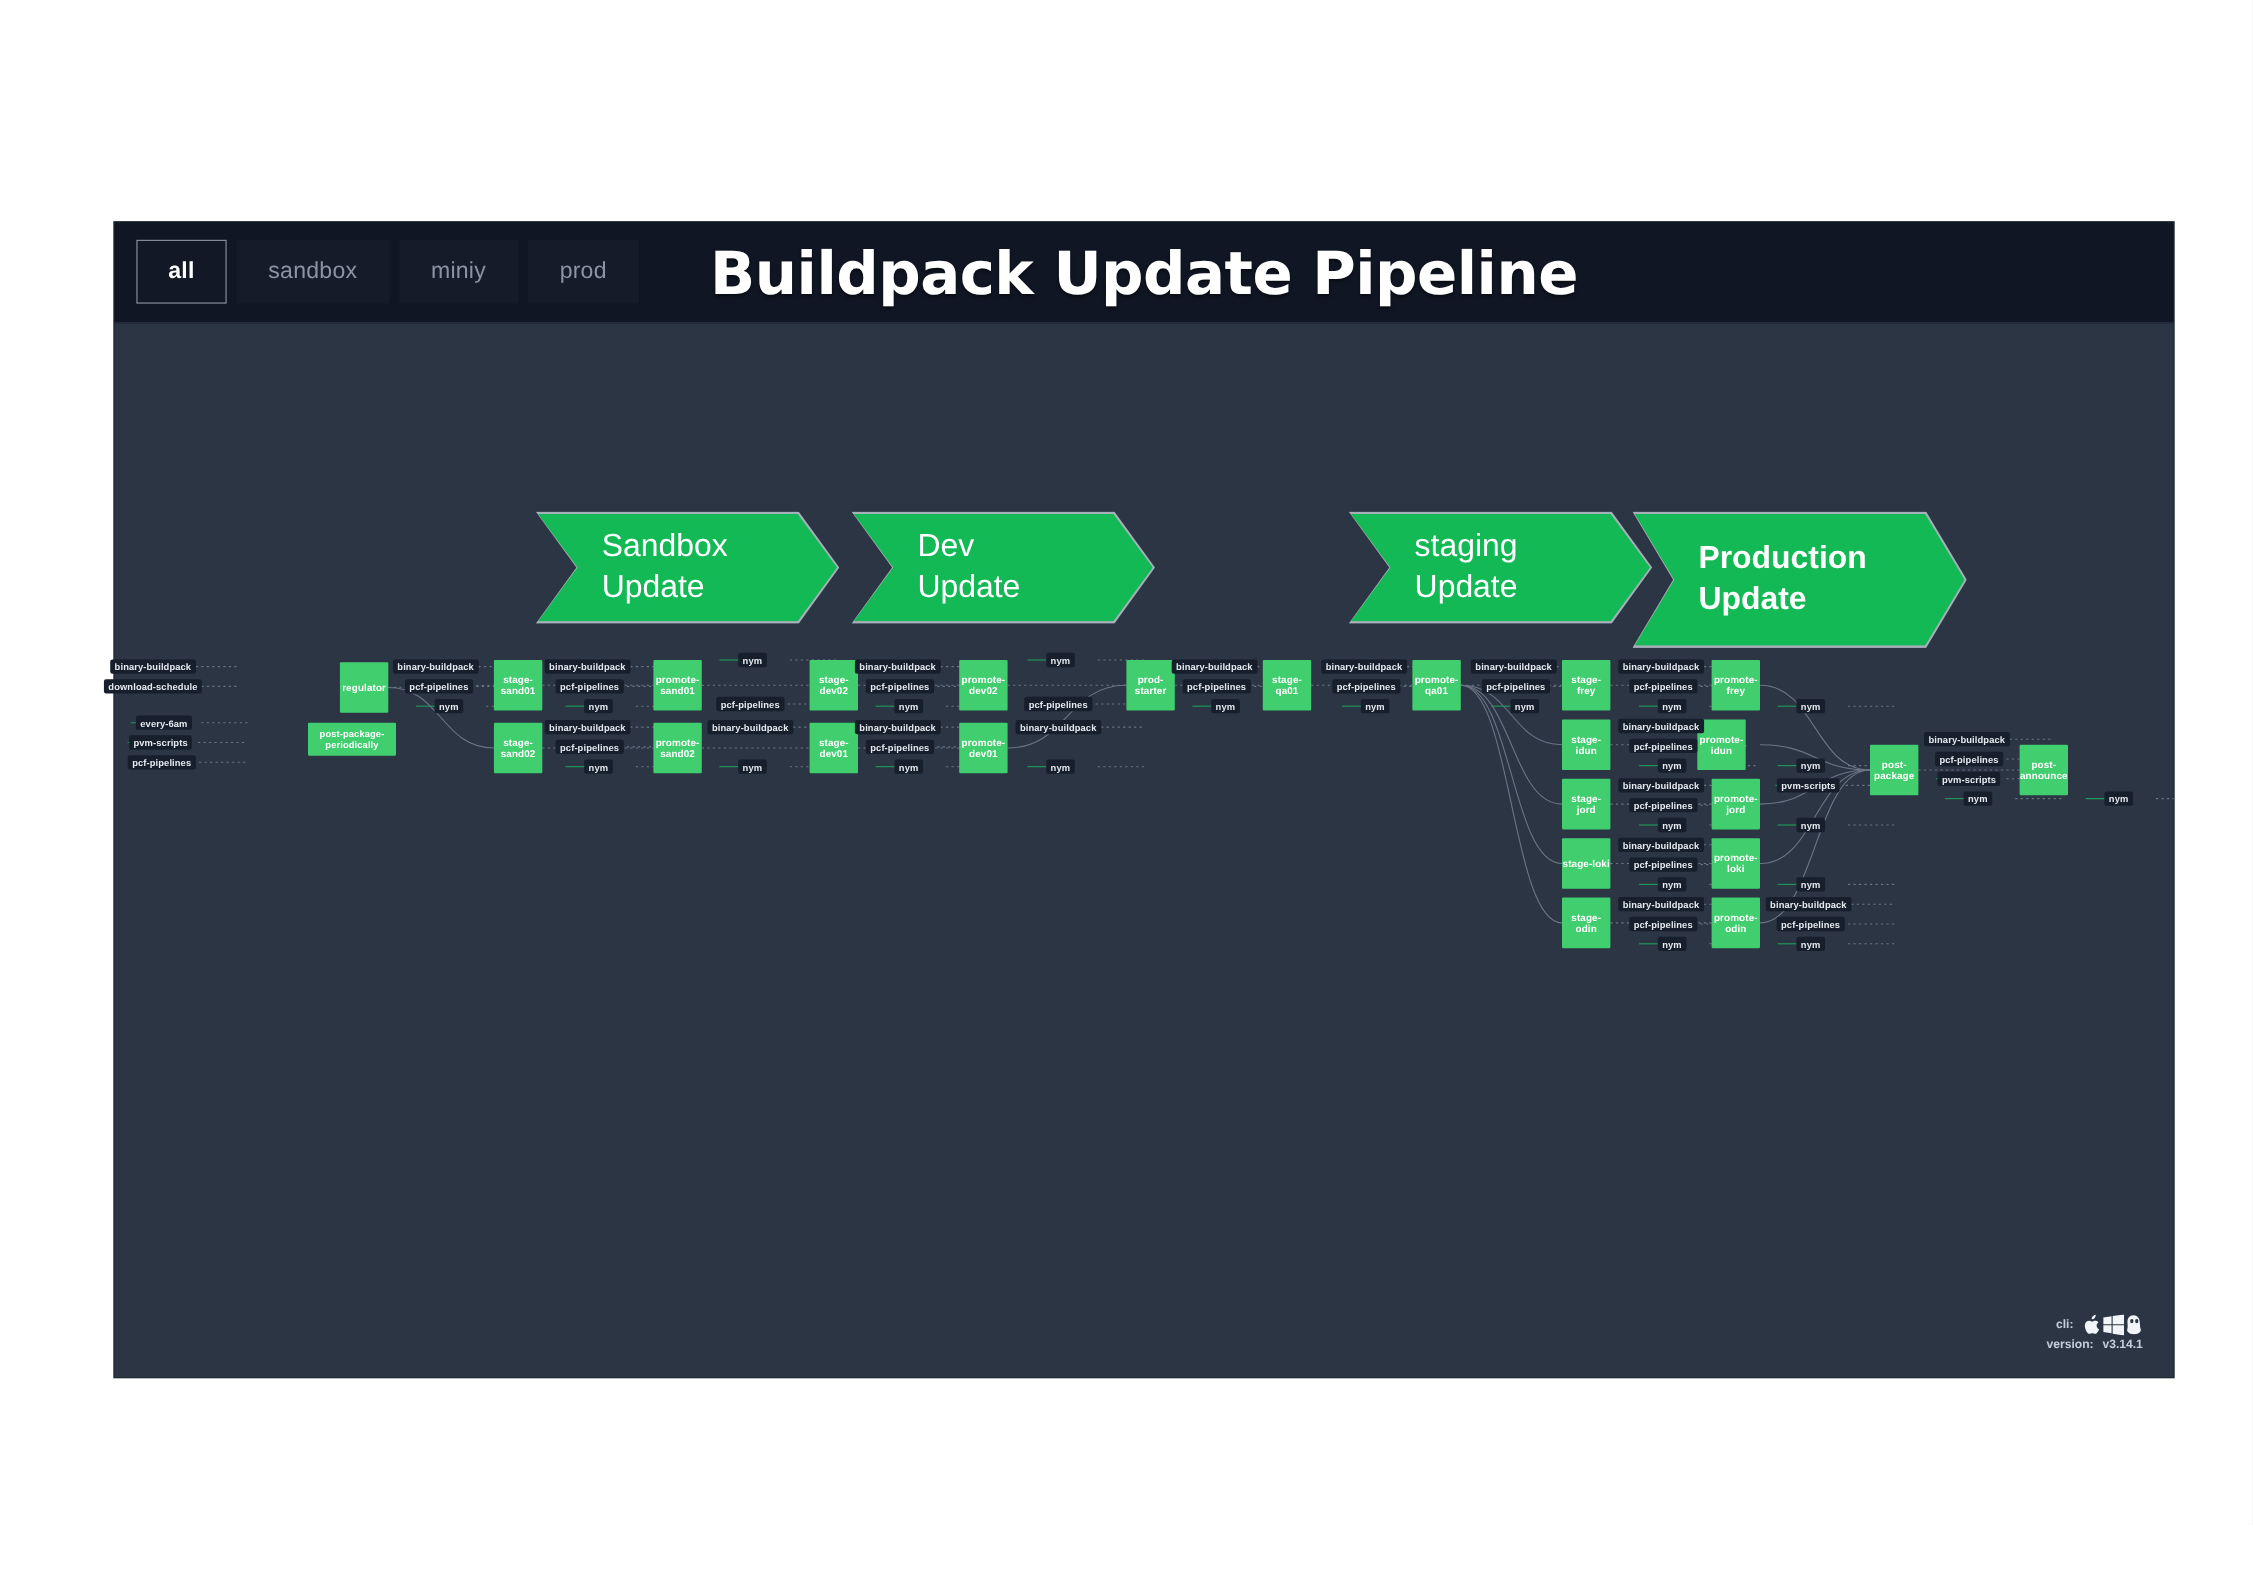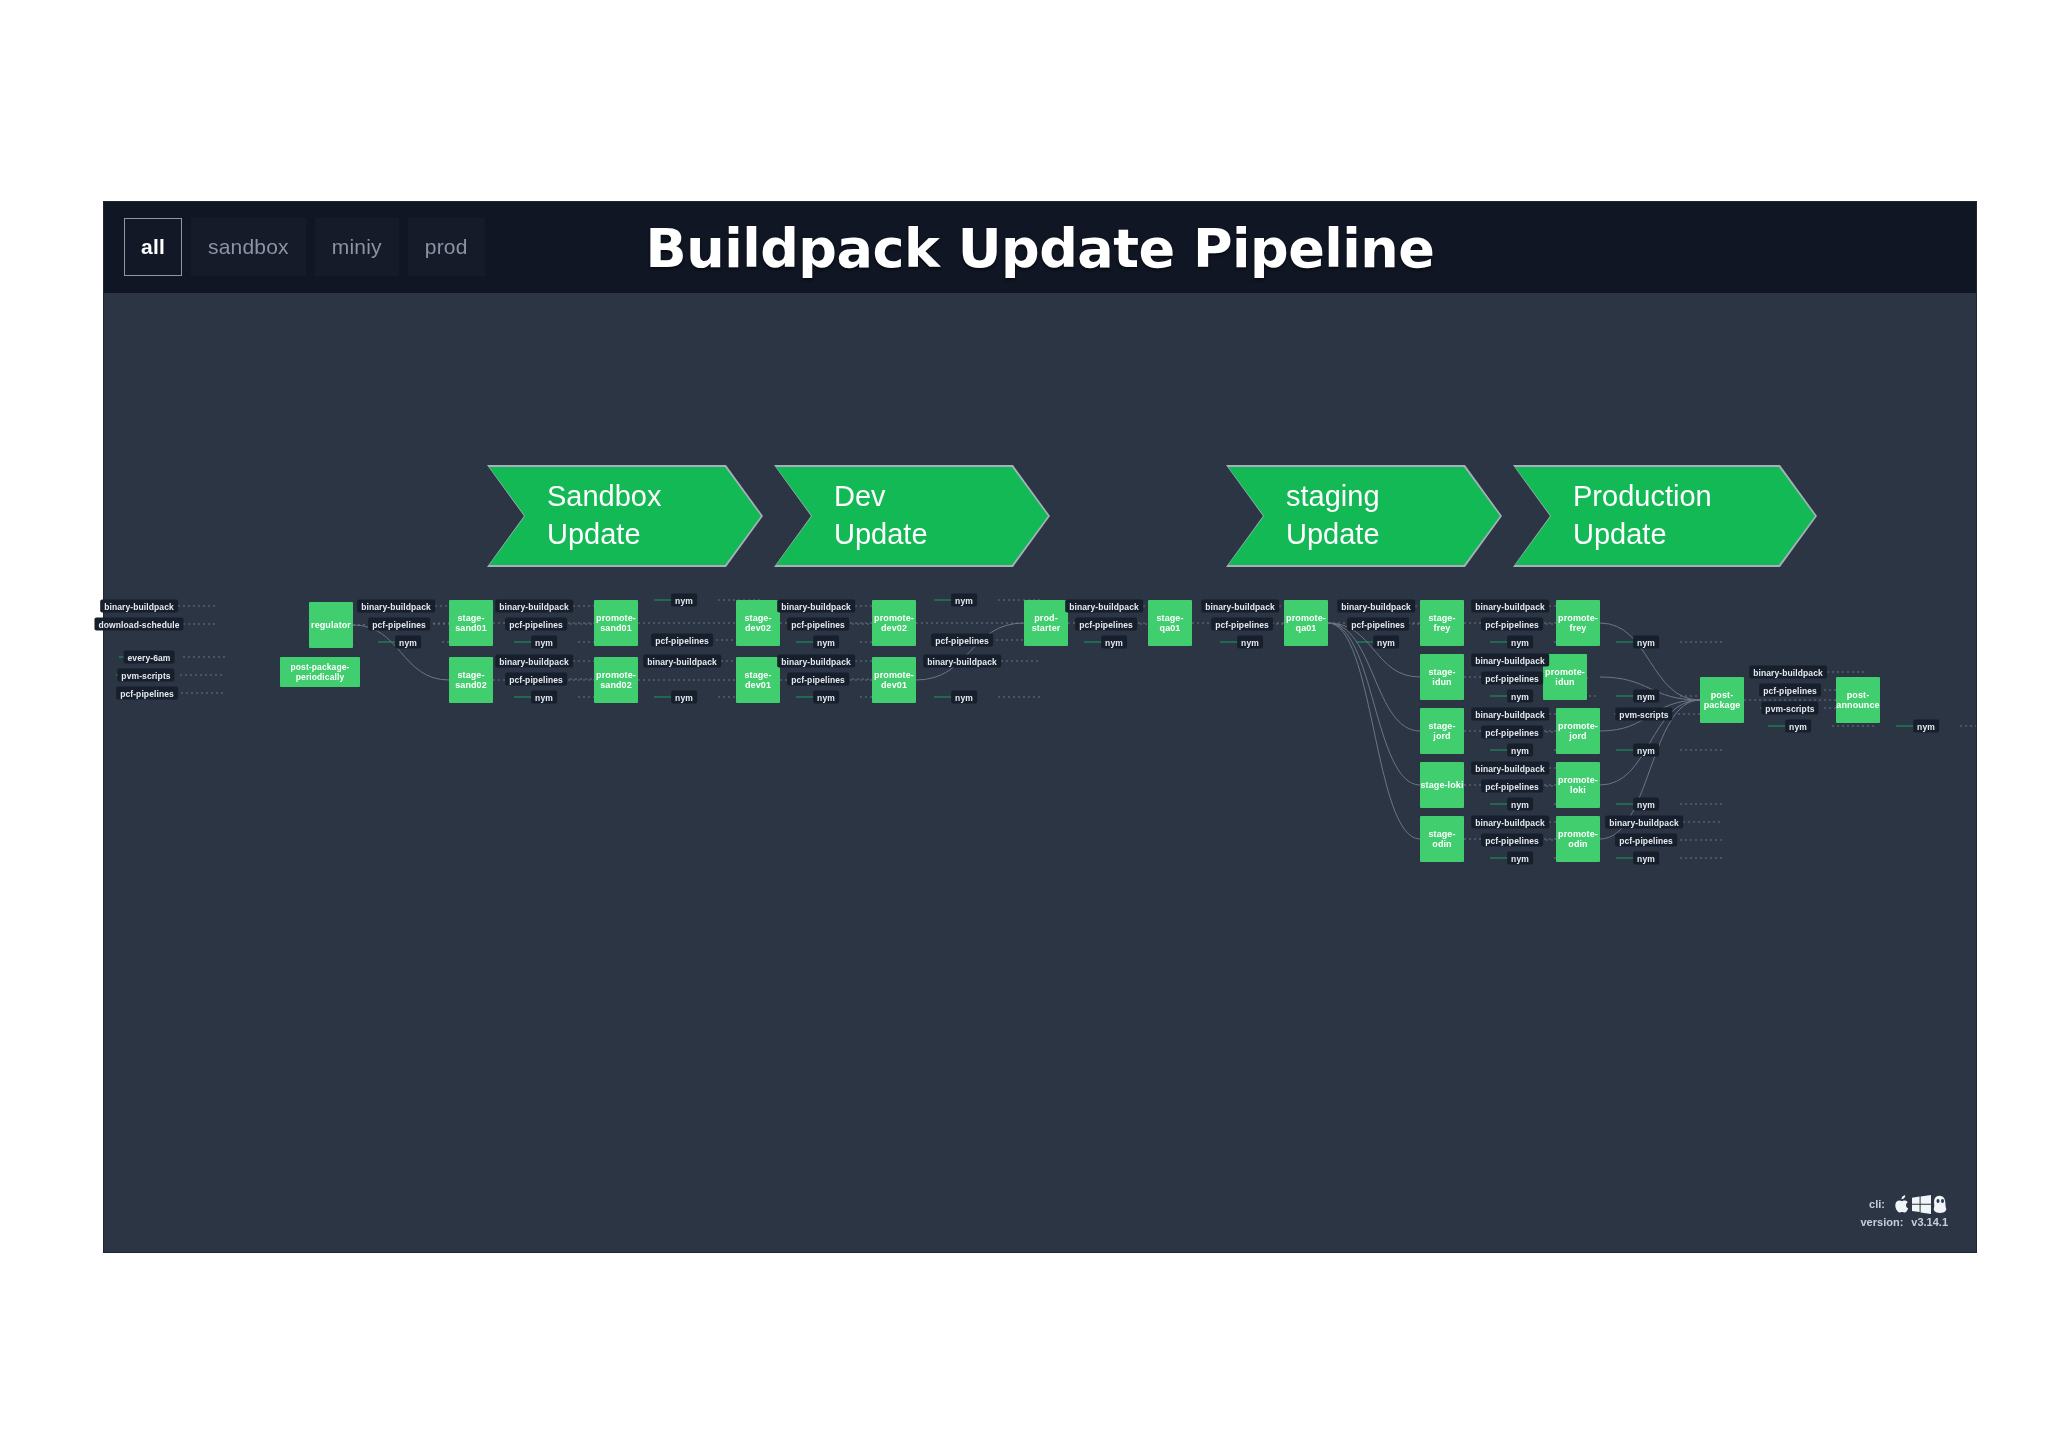--- a/index.html
+++ b/index.html
@@ -23,21 +23,21 @@
     position: absolute; left: 0; top: 0;
     width: 100%; height: 92px;
     background: #101623;
     border-bottom: 1px solid #2c3648;
   }
   .tabs {
     position: absolute; left: 20px; top: 16px;
     display: flex; gap: 9px; align-items: stretch; height: 58px;
   }
   .tab {
-    min-width: 46px; padding: 0 16px;
+    min-width: 46px; padding: 0 28px;
     display: flex; align-items: center; justify-content: center;
     background: #151b29;
     color: #8b93a4;
     font-size: 21px;
     letter-spacing: .2px;
     border: 1px solid transparent;
     cursor: pointer;
     text-align: right;
   }
   .tab.active { color: #ffffff; font-weight: bold; border-color: #8e97a6; background: #121826; }
@@ -158,21 +158,21 @@
           <div>Update</div>
         </div>
       </div>
       <div class="chev-wrap" style="left: 1124px; top: 265px; width: 272px; height: 98px;">
         <div class="outer"></div>
         <div class="inner">
           <div>staging</div>
           <div>Update</div>
         </div>
       </div>
-      <div class="chev-wrap" style="left: 1411px; top: 265px; width: 300px; height: 98px;">
+      <div class="chev-wrap" style="left: 1382px; top: 265px; width: 300px; height: 120px; font-weight: bold;">
         <div class="outer"></div>
         <div class="inner">
           <div>Production</div>
           <div>Update</div>
         </div>
       </div>
     </div>
 
   <svg id="edges" viewBox="0 0 1872 1050" preserveAspectRatio="none" style="position:absolute;left:0;top:0;width:1872px;height:1050px;">
       <path d="M5,404 L31,404" stroke="#1f9c5a" stroke-width="1" fill="none"></path>

